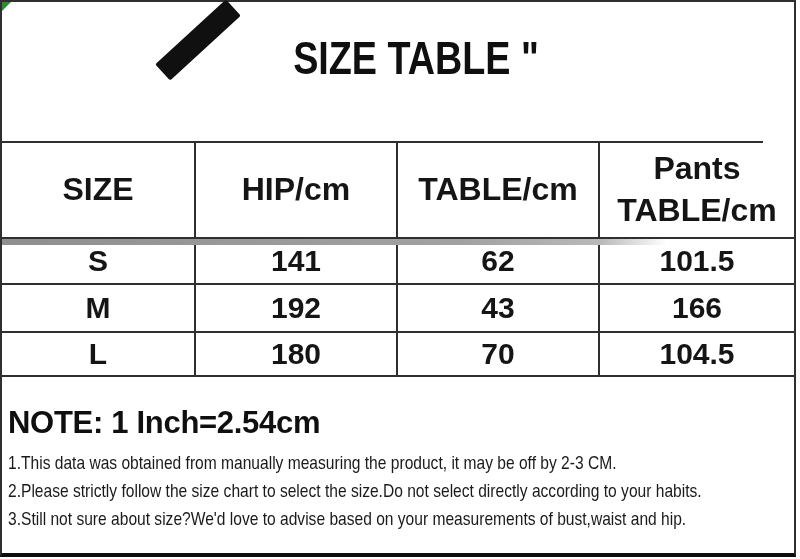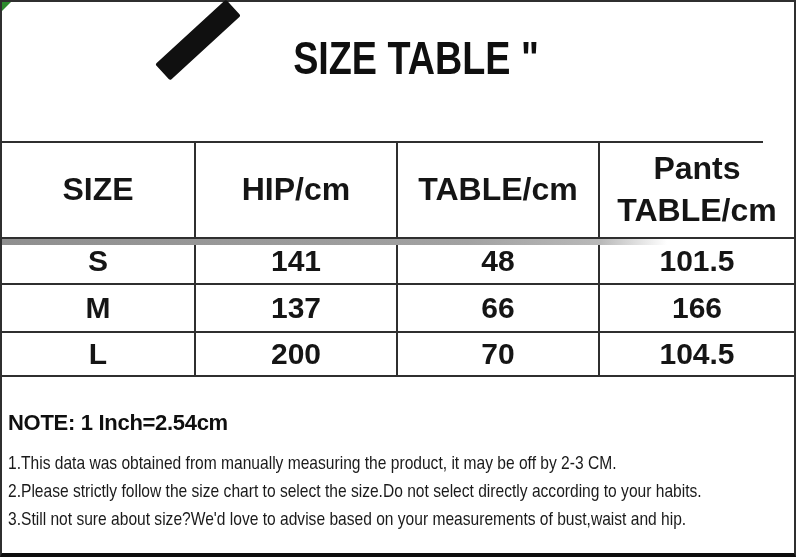--- a/index.html
+++ b/index.html
@@ -88,21 +88,21 @@
     width: 665px; height: 6px;
     background: linear-gradient(to right,
       #8f8f8f 0%, #a2a2a2 70%, #b9b9b9 90%, rgba(205,205,205,0) 100%);
     pointer-events: none;
   }
   
   .note-heading {
     position: absolute;
     left: 8px; top: 404px;
     margin: 0;
-    font-size: 22px;
+    font-size: 31px;
     line-height: 38px;
     font-weight: bold;
     letter-spacing: -0.3px;
     color: #0f0f0f;
     white-space: nowrap;
   }
   .note-list {
     position: absolute;
     left: 8px; top: 449px;
   }
@@ -130,34 +130,34 @@
     <div class="trow">
       <div class="c head">SIZE</div>
       <div class="c head">HIP/cm</div>
       <div class="c head">TABLE/cm</div>
       <div class="c head last">Pants TABLE/cm</div>
     </div>
 
     <div class="trow">
       <div class="c">S</div>
       <div class="c">141</div>
-      <div class="c">48</div>
+      <div class="c">62</div>
       <div class="c last">101.5</div>
     </div>
 
     <div class="trow">
       <div class="c">M</div>
-      <div class="c">137</div>
-      <div class="c">66</div>
+      <div class="c">192</div>
+      <div class="c">43</div>
       <div class="c last">166</div>
     </div>
 
     <div class="trow">
       <div class="c">L</div>
-      <div class="c">200</div>
+      <div class="c">180</div>
       <div class="c">70</div>
       <div class="c last">104.5</div>
     </div>
   </div>
 
   <div class="shadow-band"></div>
 
   <h2 class="note-heading">NOTE: 1 Inch=2.54cm</h2>
 
   <div class="note-list">

